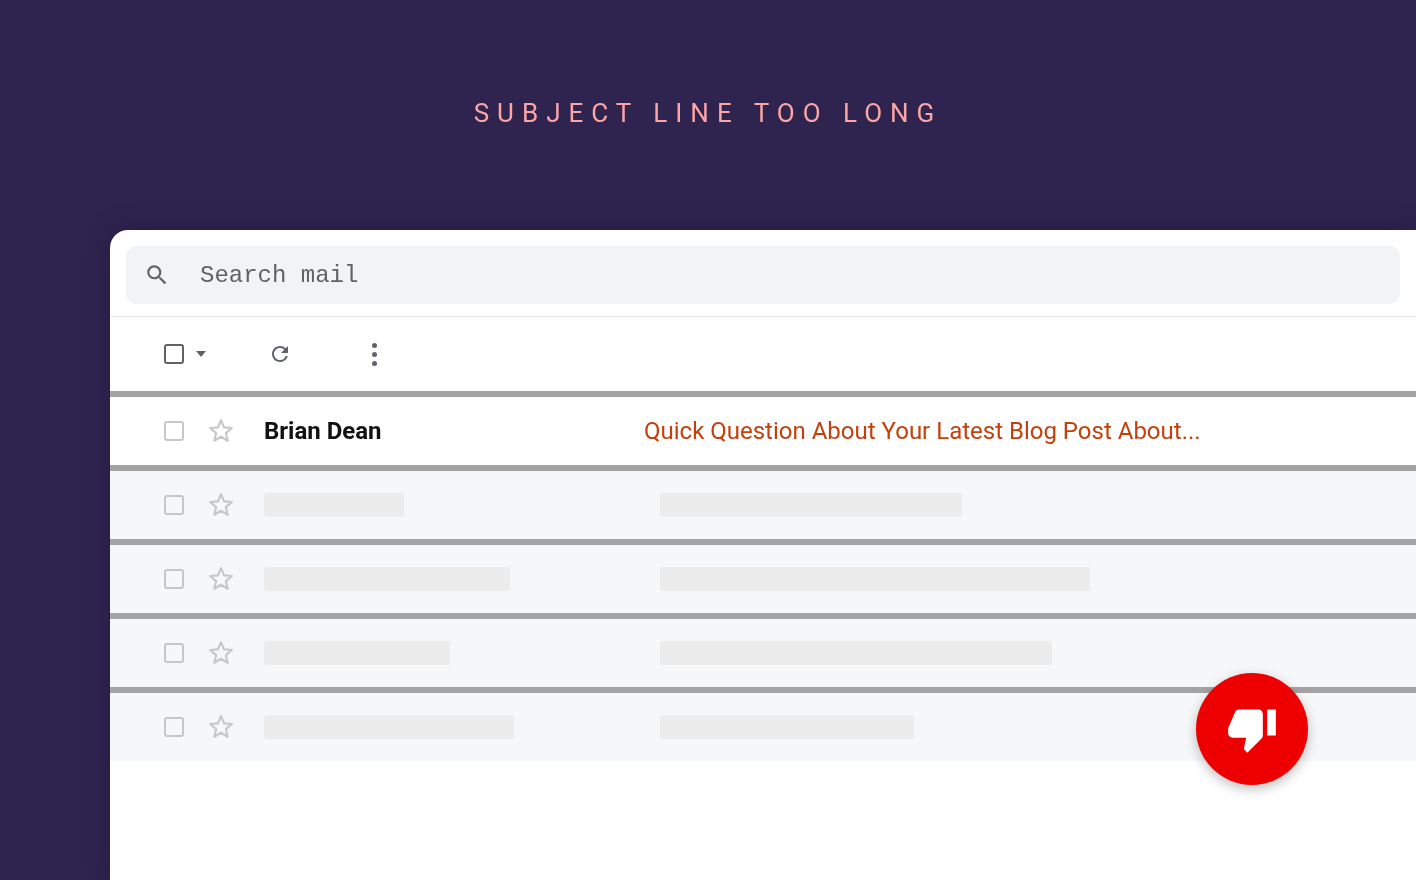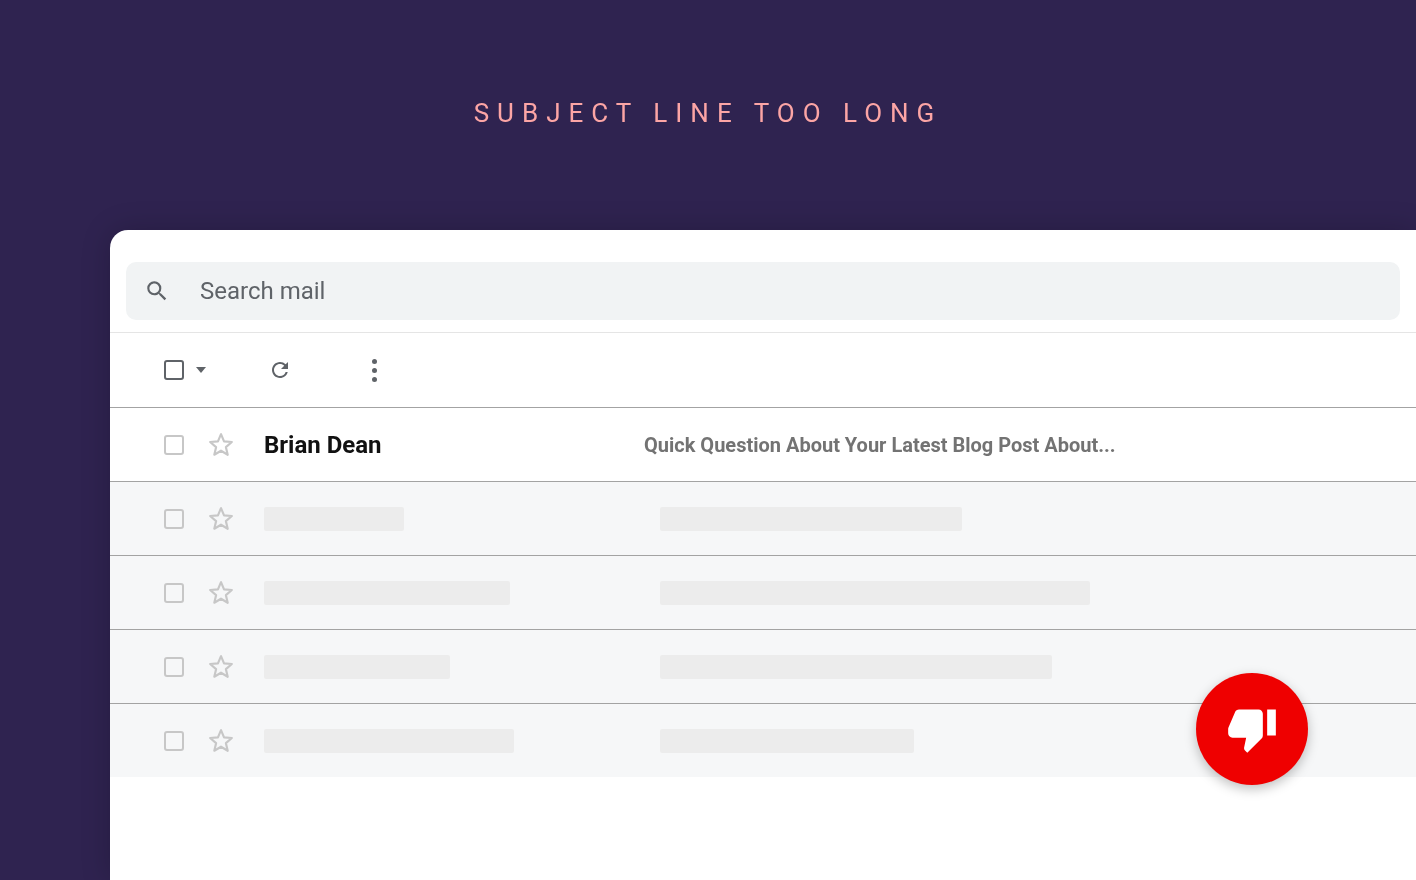--- a/index.html
+++ b/index.html
@@ -25,21 +25,22 @@
     top: 230px;
     left: 110px;
     width: 1306px;
     height: 650px;
     background: #ffffff;
     border-top-left-radius: 18px;
     box-shadow: 0 0 30px rgba(0,0,0,0.2);
     overflow: hidden;
   }
   .search-wrap {
-    padding: 32px 16px 12px 16px;
+    padding: 16px 16px 12px 16px;
+    font-family: Liberation Mono, monospace;
   }
   .search-bar {
     background: #f1f3f4;
     border-radius: 10px;
     height: 58px;
     display: flex;
     align-items: center;
     padding: 0 18px;
   }
   .search-icon-svg {
@@ -116,21 +117,21 @@
     flex-direction: column;
     align-items: center;
     justify-content: center;
   }
   .rows { }
   .row {
     display: flex;
     align-items: center;
     height: 74px;
     padding-left: 52px;
-    border-top: 1px solid #a3a3a3;
+    border-top: 6px solid #a3a3a3;
   }
   .row.primary { background: #ffffff; }
   .row.placeholder { background: #f6f7f8; }
   .row .cbwrap {
     width: 28px;
     display: flex;
     align-items: center;
   }
   .row .cbwrap .checkbox-svg.light { stroke: #c7c7c7; }
   .row .starwrap {
@@ -145,23 +146,23 @@
     fill: #c7c7c7;
   }
   .sender {
     width: 380px;
     margin-left: 16px;
     font-size: 24px;
     font-weight: 700;
     color: #111;
   }
   .subject {
-    font-size: 20px;
-    font-weight: 700;
-    color: #737373;
+    font-size: 24px;
+    font-weight: 400;
+    color: #c2410c;
     white-space: nowrap;
     overflow: hidden;
   }
   .ph-block {
     height: 24px;
     background: #ececec;
     border-radius: 2px;
   }
   .ph-sender { margin-left: 16px; }
   .ph-subject { margin-left: 0; }

